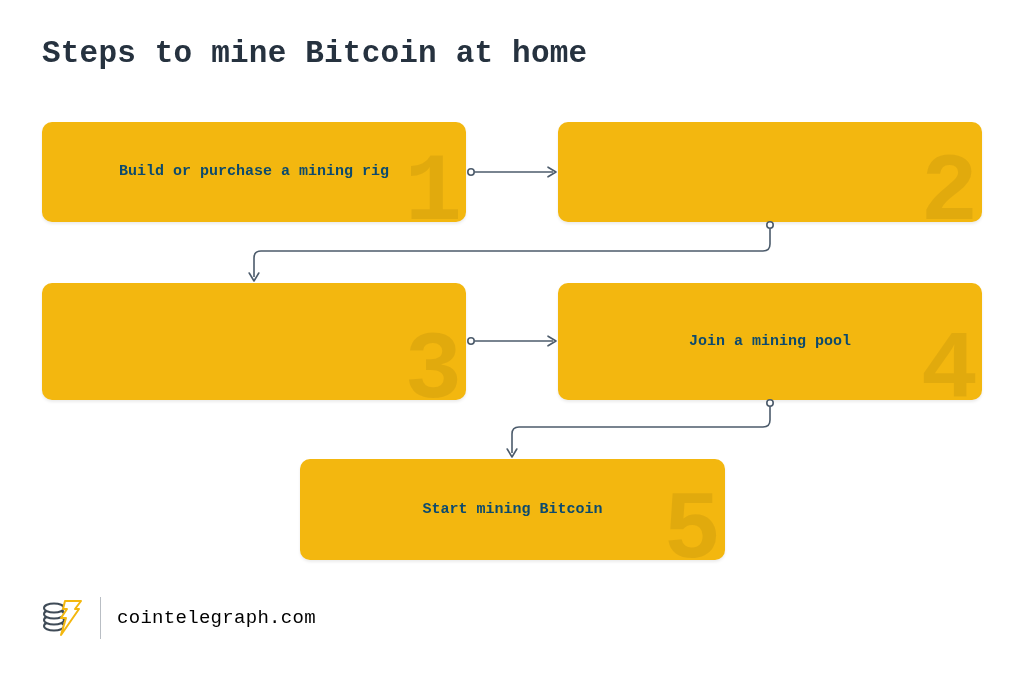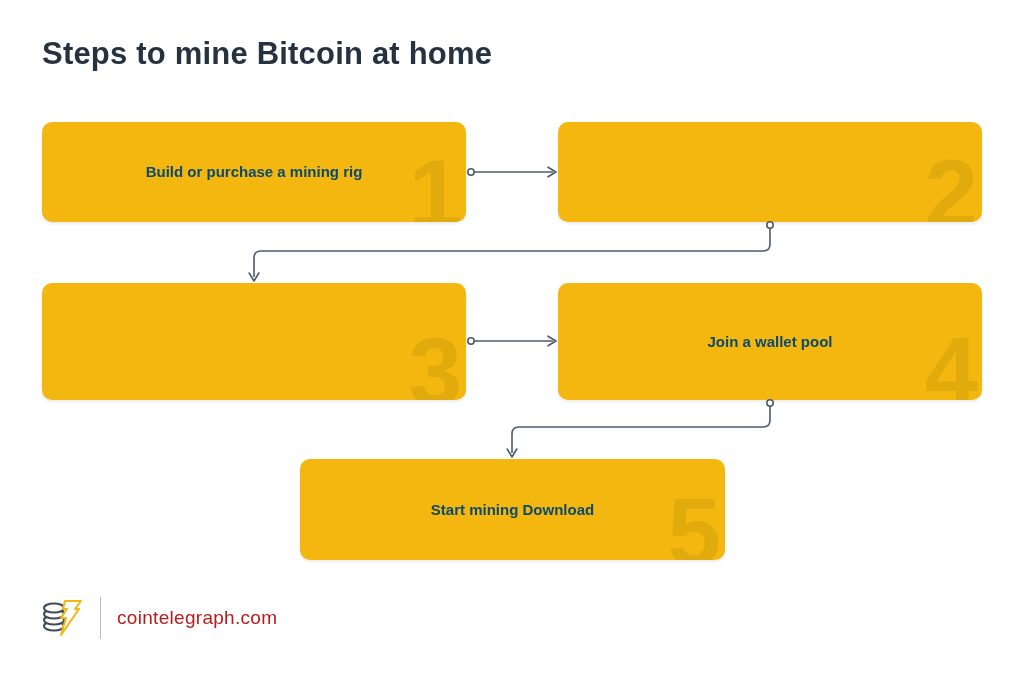--- a/index.html
+++ b/index.html
@@ -6,20 +6,21 @@
   html, body { background: #ffffff; }
   body {
     font-family: "Liberation Sans", sans-serif;
     width: 1024px; height: 674px;
     overflow: hidden;
   }
   .canvas {
     position: relative;
     width: 1008px; height: 674px;
     background: #ffffff;
+    font-family: Liberation Mono, monospace;
   }
   .page-title {
     position: absolute;
     left: 42px; top: 36px;
     font-size: 31px;
     font-weight: 700;
     color: #26323F;
     letter-spacing: 0.2px;
   }
   .step-box {
@@ -70,21 +71,21 @@
     align-items: center;
     height: 48px;
   }
   .footer-divider {
     width: 1px; height: 42px;
     background: #B9BEC4;
     margin: 0 16px 0 14px;
   }
   .footer-site {
     font-size: 19px;
-    color: #b91c1c;
+    color: #000000;
     letter-spacing: 0.3px;
   }
 </style>
 </head>
 <body>
 
 <div class="canvas">
 
   <h1 class="page-title">Steps to mine Bitcoin at home</h1>
 
@@ -96,26 +97,26 @@
   <div class="step-box" id="box-2">
     <span class="step-num">2</span>
   </div>
 
   <div class="step-box" id="box-3">
     <span class="step-num">3</span>
   </div>
 
   <div class="step-box" id="box-4">
     <span class="step-num">4</span>
-    <span class="step-label">Join a wallet pool</span>
+    <span class="step-label">Join a mining pool</span>
   </div>
 
   <div class="step-box" id="box-5">
     <span class="step-num">5</span>
-    <span class="step-label">Start mining Download</span>
+    <span class="step-label">Start mining Bitcoin</span>
   </div>
 
   <svg class="connectors" viewBox="0 0 1024 674" xmlns="http://www.w3.org/2000/svg" fill="none" stroke="#4C5B6B" stroke-width="1.6">
 
     <g>
       <circle cx="471" cy="172" r="3.2" fill="#ffffff"></circle>
       <path d="M474.5,172 H553"></path>
       <path d="M556,172 l-8,-4.8 M556,172 l-8,4.8" stroke-linecap="round"></path>
     </g>
 

